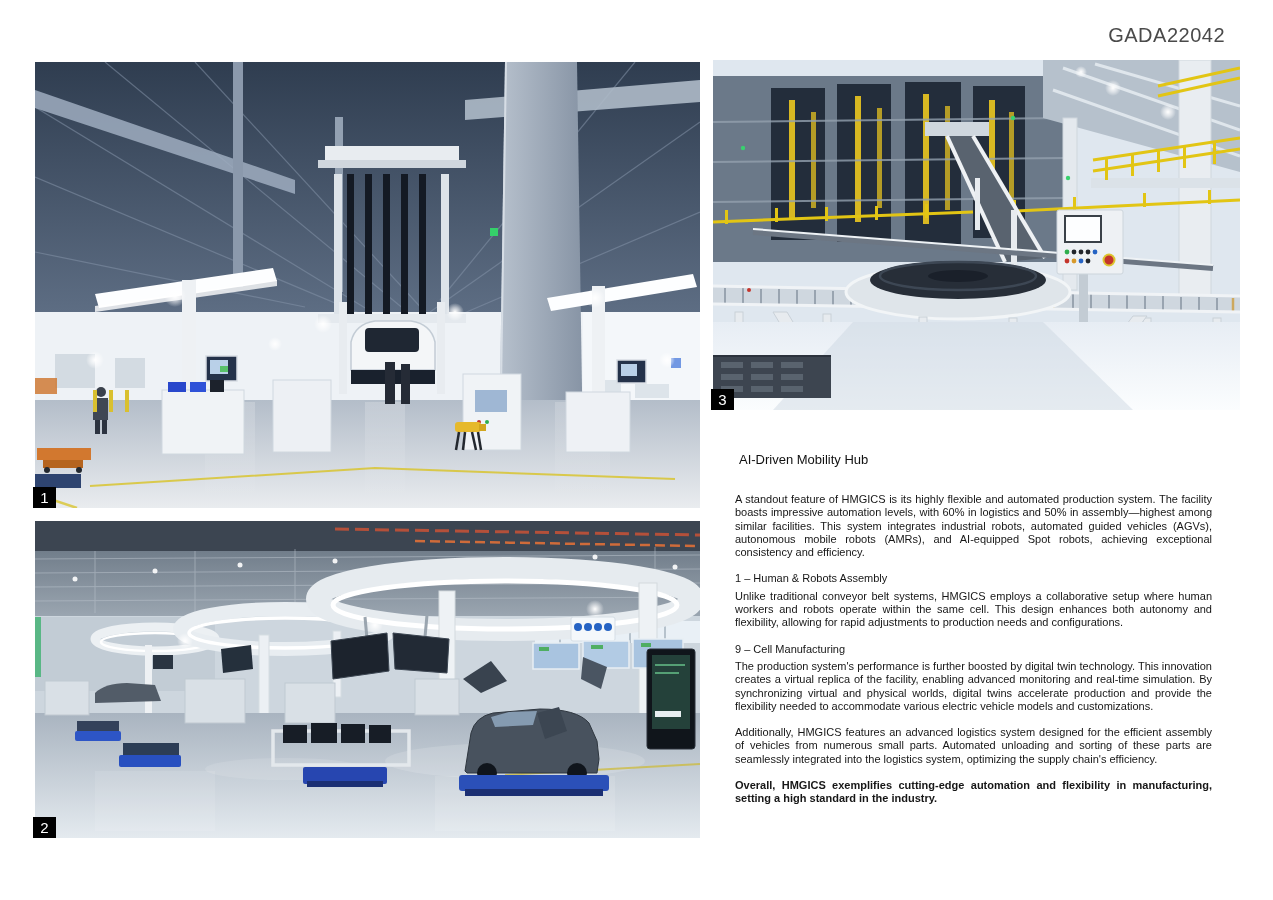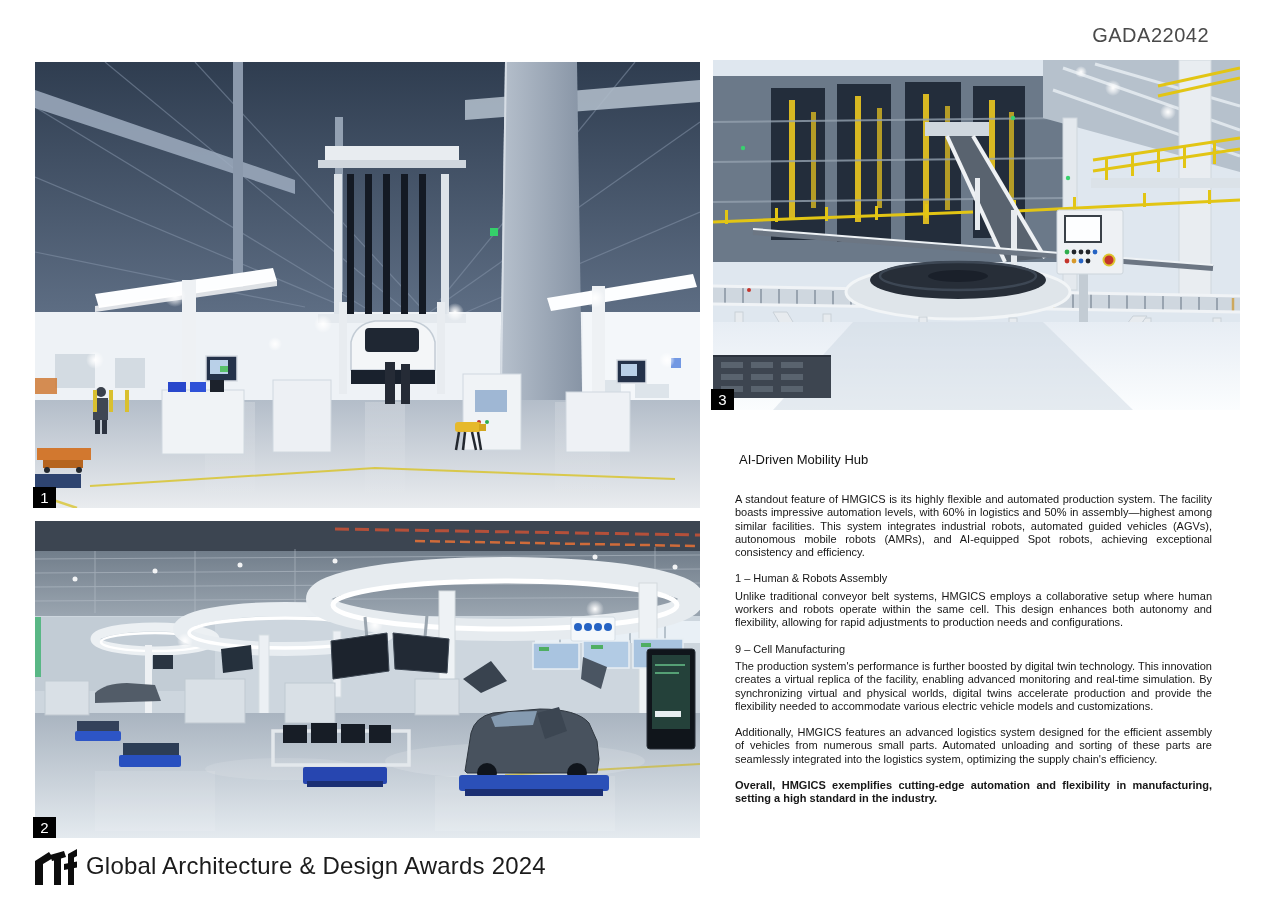--- a/index.html
+++ b/index.html
@@ -1,17 +1,17 @@
 <!DOCTYPE html>
 <html><head>
 <meta charset="utf-8">
 <style>
   html,body{margin:0;padding:0;background:#fff;}
   .page{position:relative;width:1242px;height:900px;background:#ffffff;overflow:hidden;
-        font-family:"Liberation Sans","DejaVu Sans",sans-serif;}
+        font-family:"Liberation Sans","DejaVu Sans",sans-serif;padding-left:16px;}
   .code{position:absolute;top:24px;right:33px;font-size:20px;color:#4a4a4a;letter-spacing:.5px;}
   .fig{position:absolute;overflow:visible;}
   .fig svg{display:block;}
   .badge{position:absolute;left:-2px;bottom:0;width:23px;height:21px;background:#000;color:#fff;
          display:flex;align-items:center;justify-content:center;font-size:15px;line-height:1;}
   .article{position:absolute;left:735px;top:450px;width:477px;color:#161616;}
   .article h1{margin:0 0 23px 4px;font-size:13px;font-weight:400;color:#111;line-height:20px;}
   .article p{margin:0 0 13px 0;font-size:11px;line-height:13.3px;text-align:justify;}
   .article .sec-h{font-size:11px;line-height:13.3px;}
   .article .sec-b{margin-top:4px;}
@@ -498,28 +498,14 @@
     <h1>AI-Driven Mobility Hub</h1>
     <p>A standout feature of HMGICS is its highly flexible and automated production system. The facility boasts impressive automation levels, with 60% in logistics and 50% in assembly—highest among similar facilities. This system integrates industrial robots, automated guided vehicles (AGVs), autonomous mobile robots (AMRs), and AI-equipped Spot robots, achieving exceptional consistency and efficiency.</p>
     <div class="sec-h">1 – Human &amp; Robots Assembly</div>
     <p class="sec-b">Unlike traditional conveyor belt systems, HMGICS employs a collaborative setup where human workers and robots operate within the same cell. This design enhances both autonomy and flexibility, allowing for rapid adjustments to production needs and configurations.</p>
     <div class="sec-h">9 – Cell Manufacturing</div>
     <p class="sec-b">The production system's performance is further boosted by digital twin technology. This innovation creates a virtual replica of the facility, enabling advanced monitoring and real-time simulation. By synchronizing virtual and physical worlds, digital twins accelerate production and provide the flexibility needed to accommodate various electric vehicle models and customizations.</p>
     <p class="sec-b">Additionally, HMGICS features an advanced logistics system designed for the efficient assembly of vehicles from numerous small parts. Automated unloading and sorting of these parts are seamlessly integrated into the logistics system, optimizing the supply chain's efficiency.</p>
     <p class="outro">Overall, HMGICS exemplifies cutting-edge automation and flexibility in manufacturing, setting a high standard in the industry.</p>
   </div>
 
-  <div class="footer">
-    <span style="display:inline-block;line-height:0;">
-      <svg width="44" height="42" viewBox="0 0 44 42" aria-hidden="true">
-        <g fill="#0d0d0d">
-          <path d="M2 40 L2 16 L16 7 L20 13 L10 19 L10 40 Z"></path>
-          <path d="M17 10 L31 6 L33 12 L28 13.5 L28 40 L21 40 L21 15.5 L19 16 Z"></path>
-          <path d="M35 40 L35 9 L44 4 L44 11 L41 12.5 L41 40 Z"></path>
-          <path d="M31 19 L44 16.5 L44 22.5 L31 25 Z"></path>
-        </g>
-      </svg>
-      <span class="sr">rtf</span>
-    </span>
-    <span class="award">Global Architecture &amp; Design Awards 2024</span>
-  </div>
 
 </div>
 
 </body></html>

